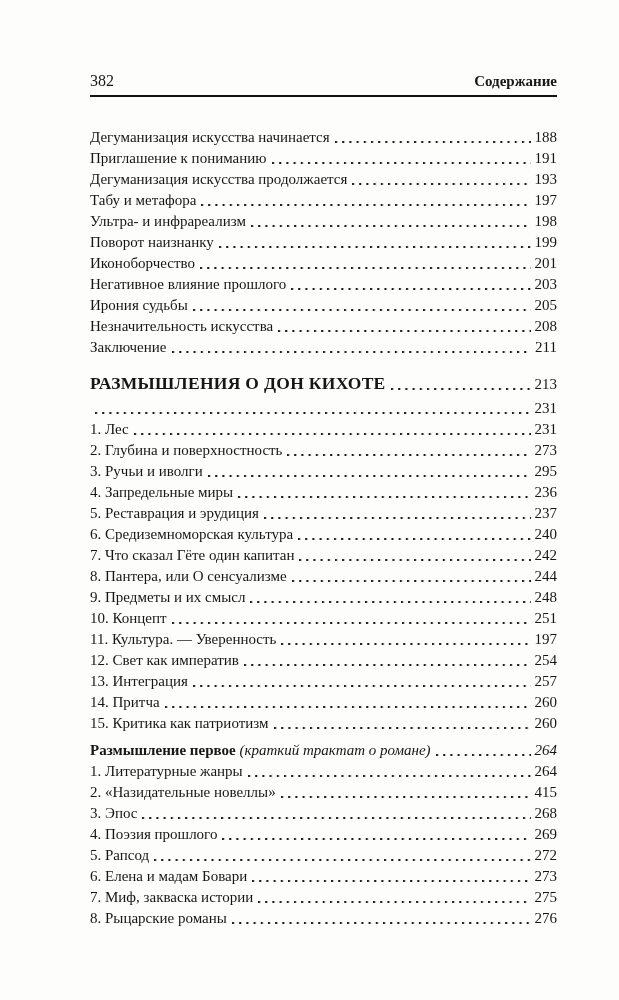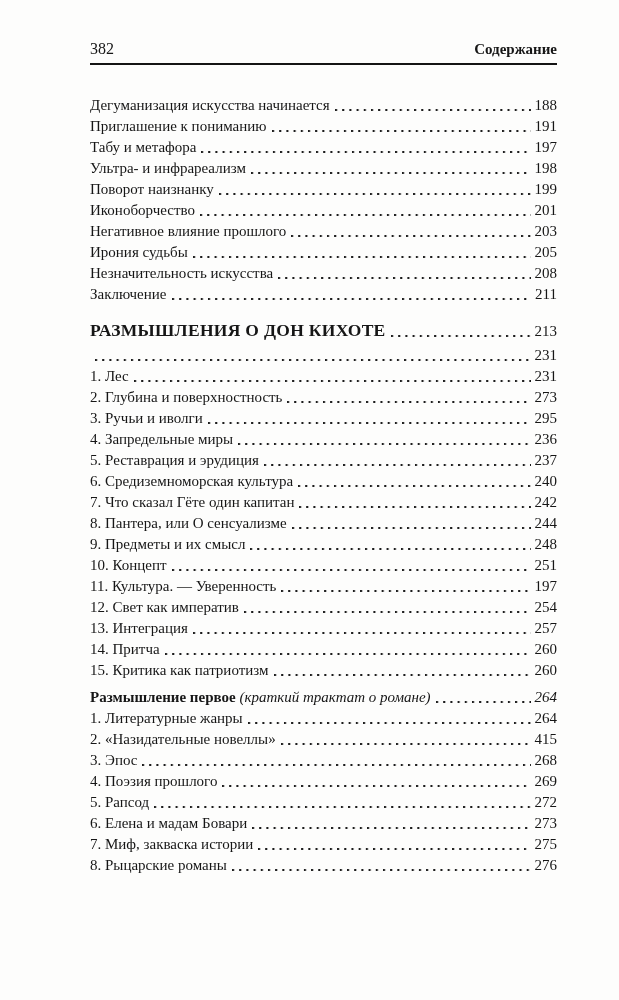--- a/index.html
+++ b/index.html
@@ -11,21 +11,21 @@
     height: 1000px;
     background: #fdfdfc;
     color: #161616;
     font-family: "Liberation Serif", serif;
     overflow: hidden;
   }
   .page {
     box-sizing: border-box;
     width: 619px;
     height: 1000px;
-    padding: 40px 62px 0 90px;
+    padding: 72px 62px 0 90px;
   }
   .page-header {
     display: flex;
     justify-content: space-between;
     align-items: baseline;
   }
   .page-number {
     font-size: 16px;
   }
   .header-title {
@@ -107,20 +107,25 @@
         <span class="label">Дегуманизация искусства начинается</span>
         <span class="dots"></span>
         <span class="page-num">188</span>
       </div>
       <div class="row normal">
         <span class="label">Приглашение к пониманию</span>
         <span class="dots"></span>
         <span class="page-num">191</span>
       </div>
       <div class="row normal">
+        <span class="label">Дегуманизация искусства продолжается</span>
+        <span class="dots"></span>
+        <span class="page-num">193</span>
+      </div>
+      <div class="row normal">
         <span class="label">Табу и метафора</span>
         <span class="dots"></span>
         <span class="page-num">197</span>
       </div>
       <div class="row normal">
         <span class="label">Ультра- и инфрареализм</span>
         <span class="dots"></span>
         <span class="page-num">198</span>
       </div>
       <div class="row normal">

